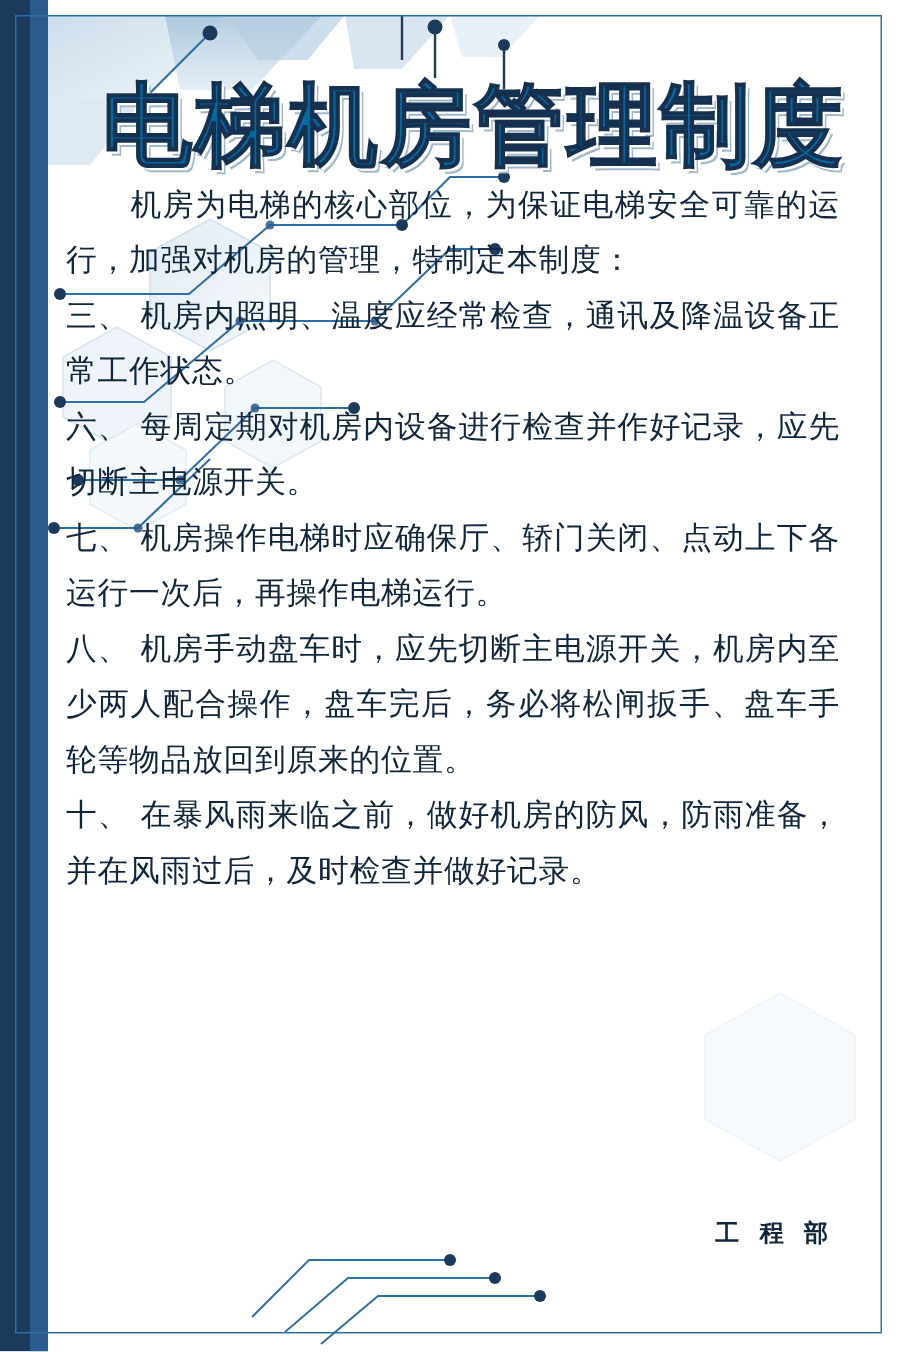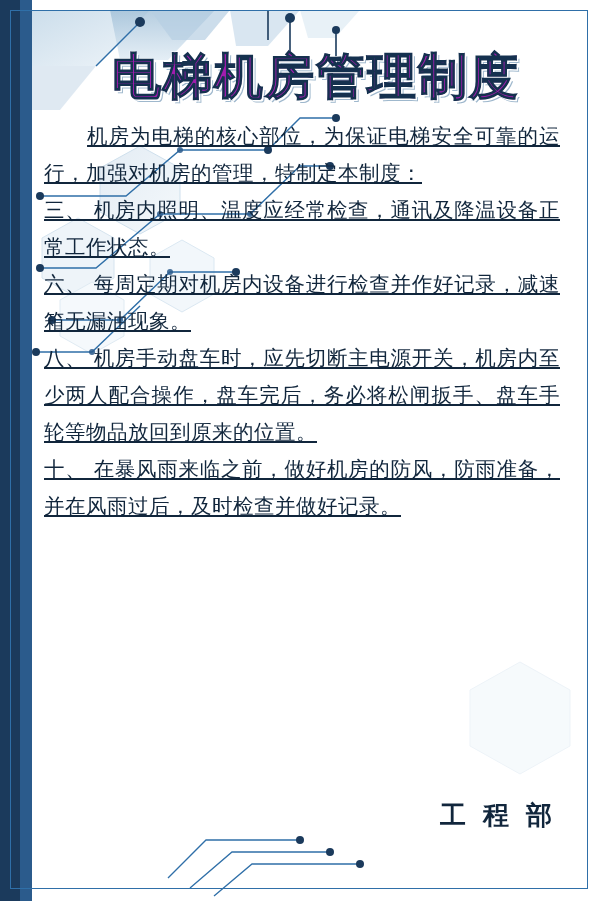--- a/index.html
+++ b/index.html
@@ -60,24 +60,24 @@
   .title-wrap {
     position: absolute;
     left: 32px;
     top: 44px;
     width: 568px;
     text-align: center;
   }
   .title {
     display: inline-block;
     font-family: "DejaVu Sans", sans-serif;
-    font-size: 49px;
+    font-size: 60px;
     font-weight: bold;
     letter-spacing: 2px;
-    color: #a21caf;
+    color: #0369a1;
     -webkit-text-stroke: 1px #15314f;
     text-shadow:
       2px 2px 0 #ffffff,
       3px 3px 0 #9fb8cd,
       -1px -1px 0 #ffffff;
     white-space: nowrap;
   }
   
   .content {
     position: absolute;
@@ -87,31 +87,30 @@
     color: #11263c;
     font-size: 20.5px;
     line-height: 37px;
     font-family: "DejaVu Serif", serif;
     letter-spacing: 0.5px;
   }
   .para {
     margin: 0 0 0 0;
     text-align: justify;
     text-justify: inter-ideograph;
-    text-decoration: underline;
   }
   .para.indent {
     text-indent: 2.1em;
   }
   .signature {
     position: absolute;
     right: 44px;
     bottom: 68px;
     font-family: "DejaVu Serif", serif;
-    font-size: 26px;
+    font-size: 16px;
     font-weight: bold;
     color: #11263c;
     letter-spacing: 4px;
   }
 </style>
 </head>
 <body>
 
 <div class="poster">
 
@@ -199,20 +198,21 @@
 
   <div class="frame"></div>
 
   <div class="title-wrap">
     <div class="title">电梯机房管理制度</div>
   </div>
 
   <div class="content">
     <p class="para indent">机房为电梯的核心部位，为保证电梯安全可靠的运行，加强对机房的管理，特制定本制度：</p>
     <p class="para">三、 机房内照明、温度应经常检查，通讯及降温设备正常工作状态。</p>
-    <p class="para">六、 每周定期对机房内设备进行检查并作好记录，减速箱无漏油现象。</p>
+    <p class="para">六、 每周定期对机房内设备进行检查并作好记录，应先切断主电源开关。</p>
+    <p class="para">七、 机房操作电梯时应确保厅、轿门关闭、点动上下各运行一次后，再操作电梯运行。</p>
     <p class="para">八、 机房手动盘车时，应先切断主电源开关，机房内至少两人配合操作，盘车完后，务必将松闸扳手、盘车手轮等物品放回到原来的位置。</p>
     <p class="para">十、 在暴风雨来临之前，做好机房的防风，防雨准备，并在风雨过后，及时检查并做好记录。</p>
   </div>
 
   <div class="signature">工 程 部</div>
 
 </div>
 
 </body></html>

